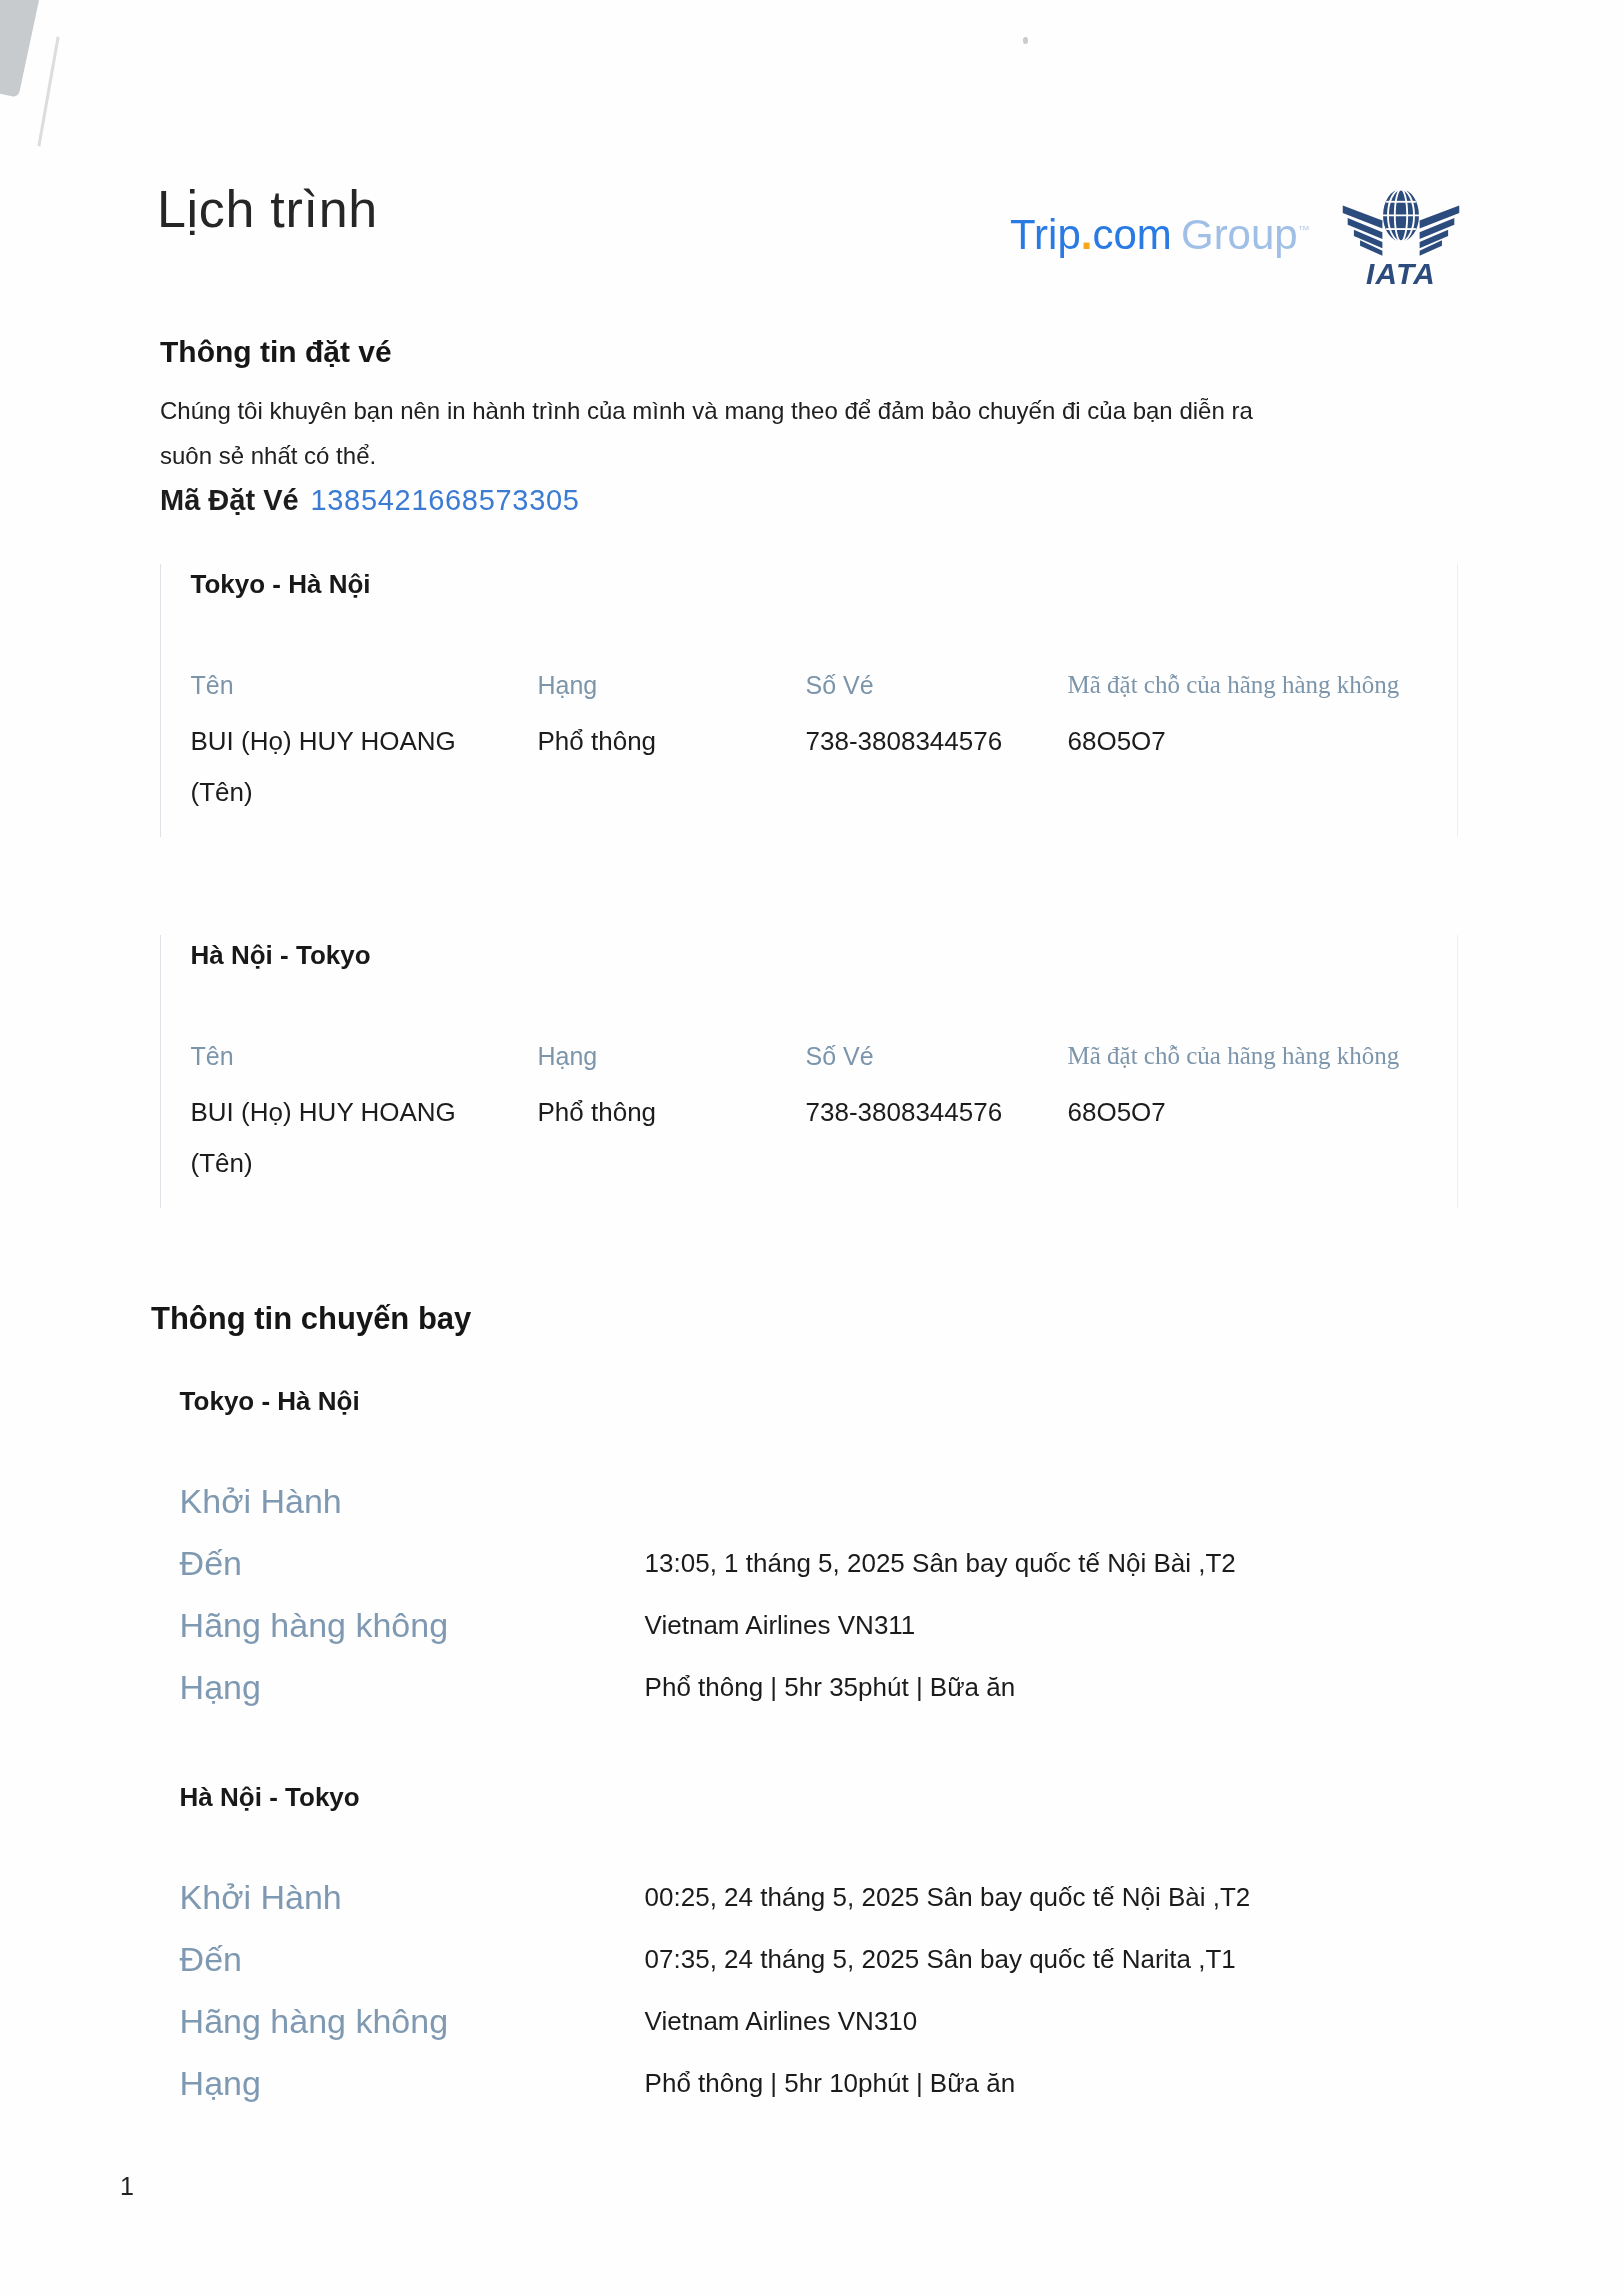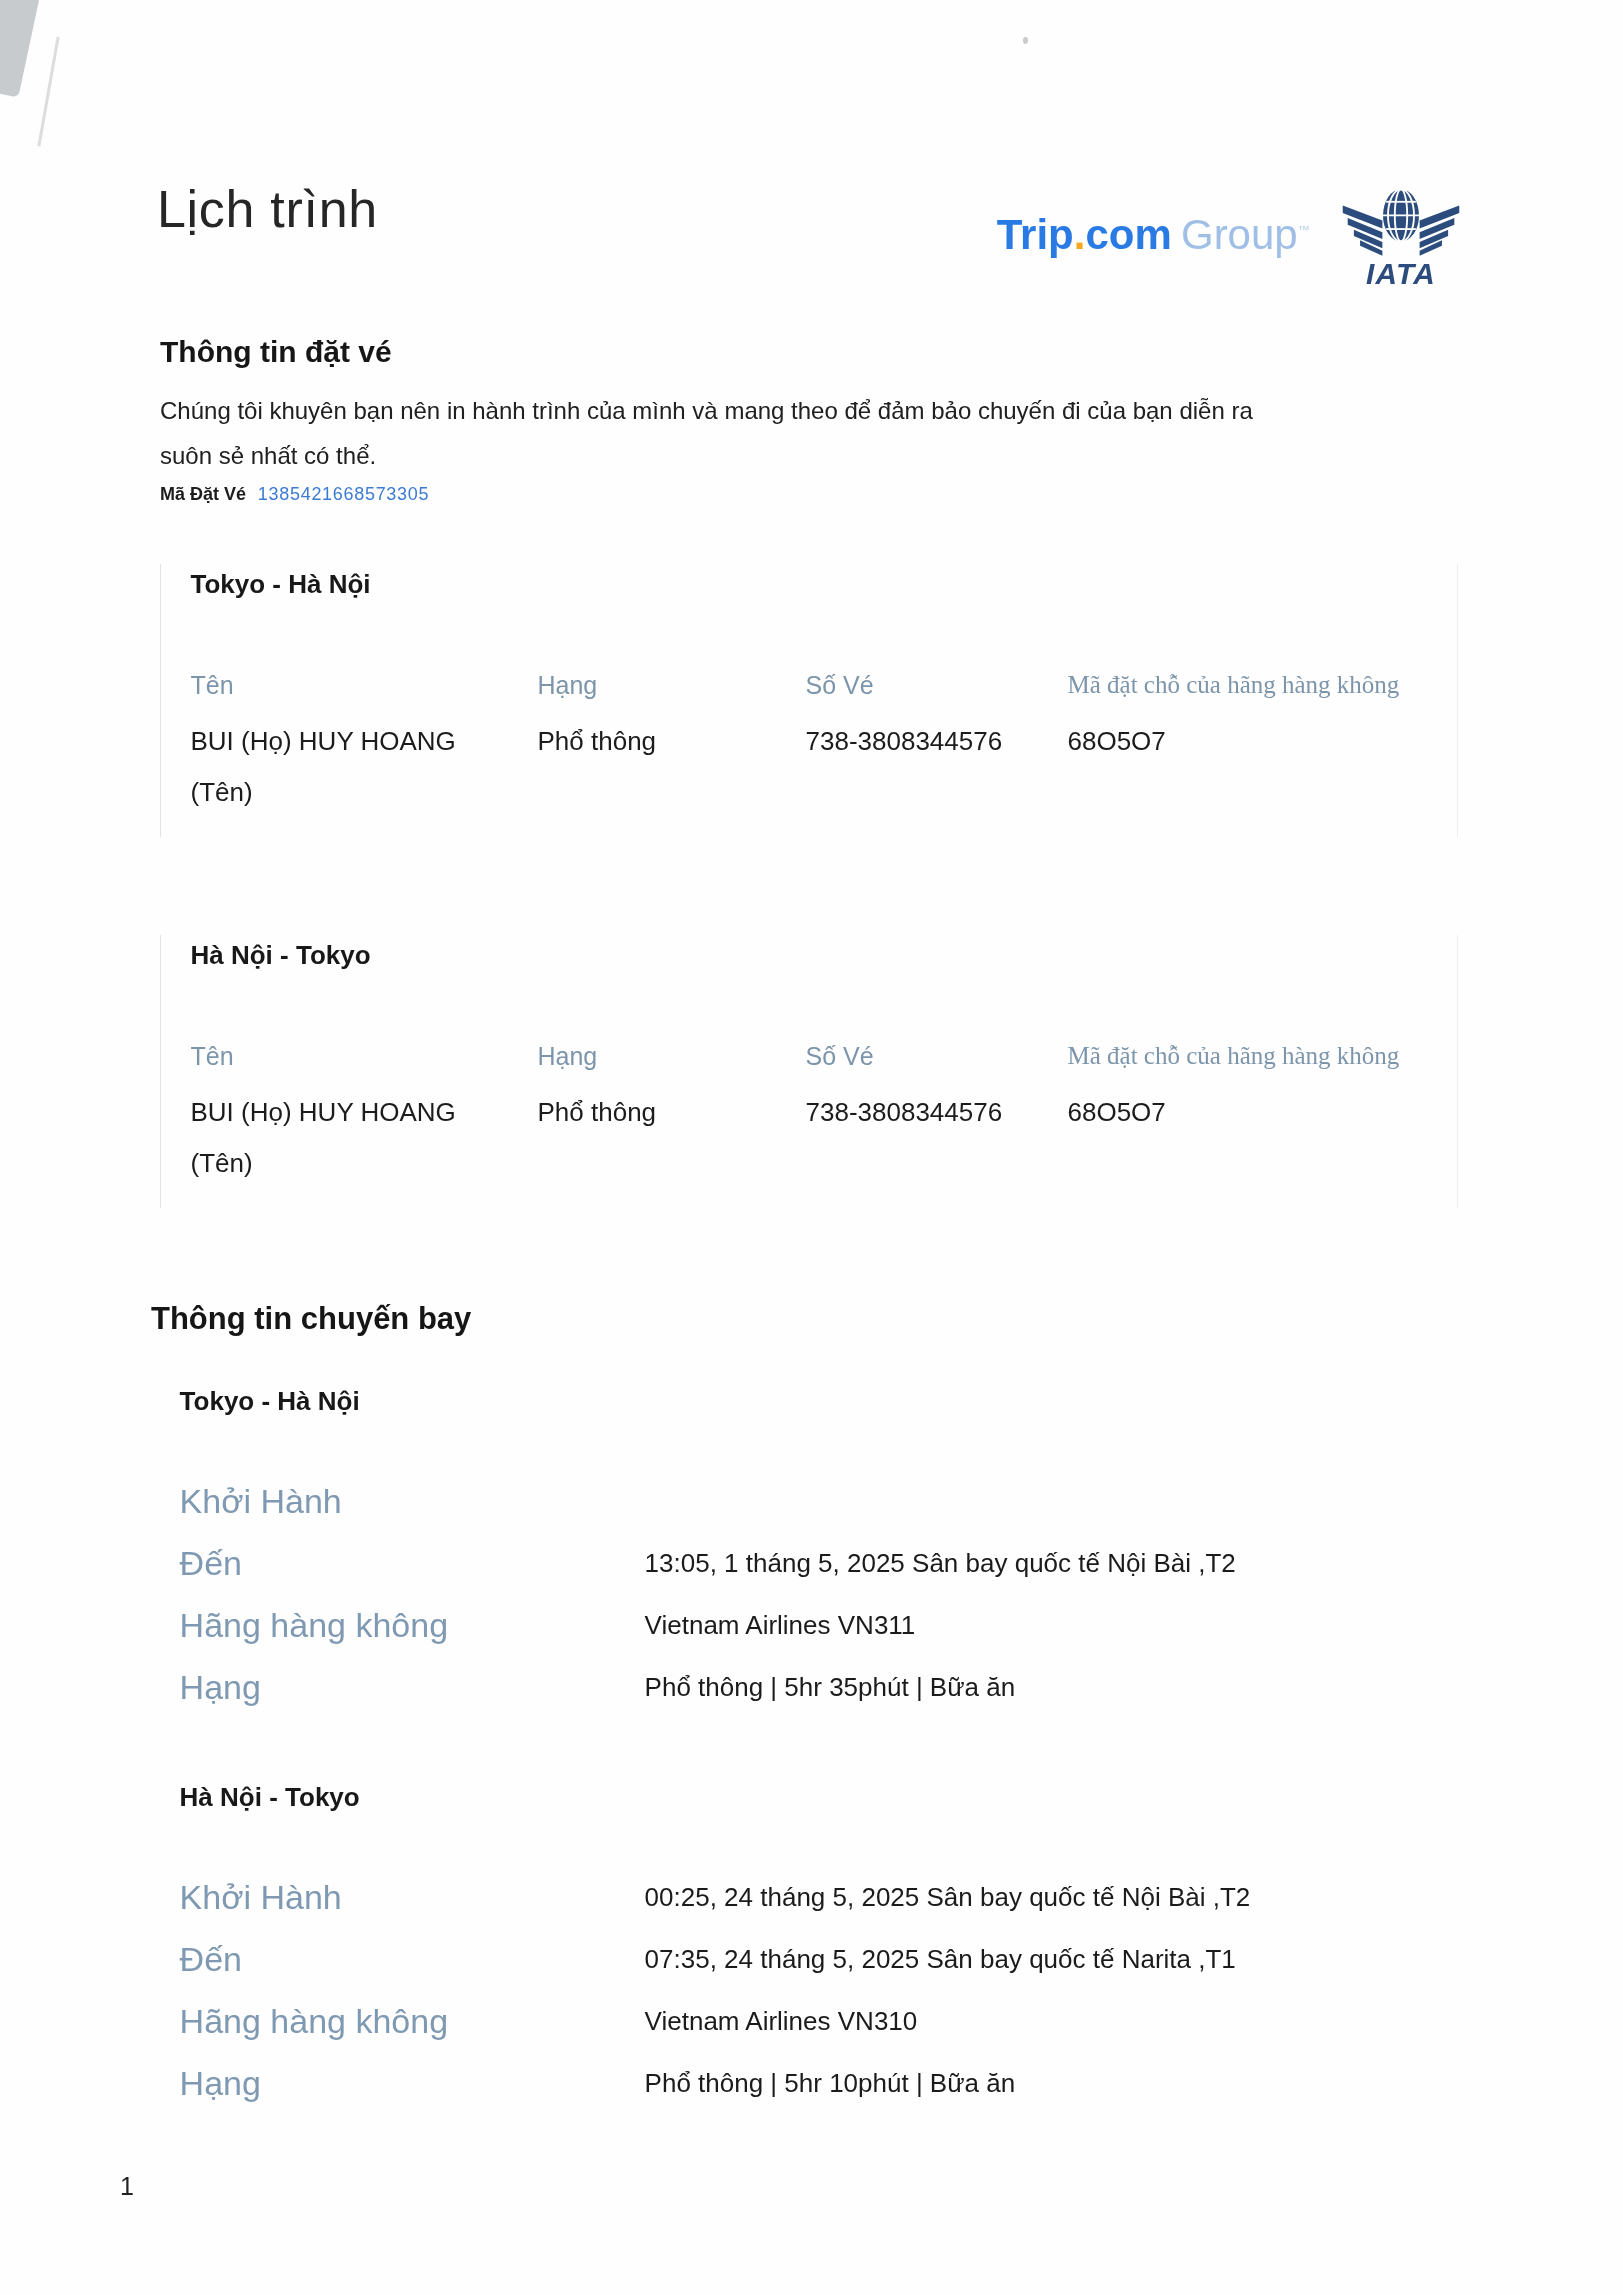--- a/index.html
+++ b/index.html
@@ -19,33 +19,33 @@
   .smudge-line{position:absolute;top:36px;left:47px;width:2.6px;height:111px;
     background:#c7c7c7;opacity:.6;transform:rotate(10deg);}
   .speck{position:absolute;width:4.6px;height:7.2px;background:#b5b5b5;opacity:.7;border-radius:50%;}
 
   
   .header-row{position:absolute;top:183px;left:157px;right:160px;
     display:flex;justify-content:space-between;align-items:flex-start;}
   .doc-title{font-size:52px;font-weight:400;color:#262626;letter-spacing:0.7px;line-height:1;margin:0;}
   .logo-row{display:flex;align-items:flex-start;gap:29.5px;}
   .trip-logo{font-size:42px;line-height:1;margin-top:31px;white-space:nowrap;}
-  .trip-word{color:#2a7ae4;font-weight:700;}
+  .trip-word{color:#2a7ae4;font-weight:400;}
   .trip-dot{color:#f6a71b;font-weight:900;}
   .trip-group{color:#a0bfe6;font-weight:400;margin-left:9.2px;}
   .trip-tm{color:#b9cde8;font-size:11.8px;vertical-align:super;}
   .iata-svg{display:block;}
 
   
   .section-heading{position:absolute;left:160px;font-weight:700;color:#161616;margin:0;}
   .booking-heading{top:335px;font-size:30px;}
   .flight-heading{top:1301px;left:151px;font-size:31px;}
   .note{position:absolute;top:388px;left:160px;font-size:24px;line-height:45px;color:#202020;}
   .note div{white-space:nowrap;}
-  .code-line{position:absolute;top:484px;left:160px;font-size:18px;}
+  .code-line{position:absolute;top:484px;left:160px;font-size:29px;}
   .code-label{color:#1d1d1d;font-weight:700;margin-right:11.8px;}
   .code-value{color:#3c7bd4;letter-spacing:0.7px;}
 
   
   .btable{position:absolute;left:160px;width:1298px;
     border-left:1.3px solid #dfe3e8;border-right:1.3px solid #eceff1;
     padding:5.2px 0 19.6px 29.5px;box-sizing:border-box;}
   .route-title{font-size:26px;font-weight:700;color:#181818;line-height:30px;}
   .thead{display:grid;grid-template-columns:347px 268px 262px 1fr;margin-top:58px;}
   .th{font-size:25px;color:#7c95ab;line-height:56px;align-self:start;}

